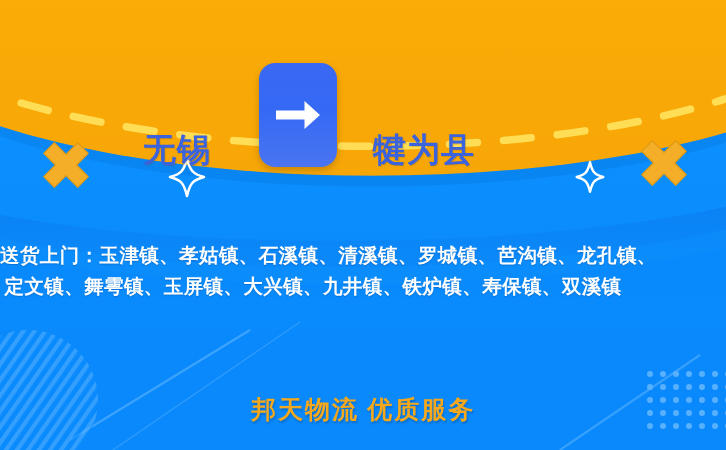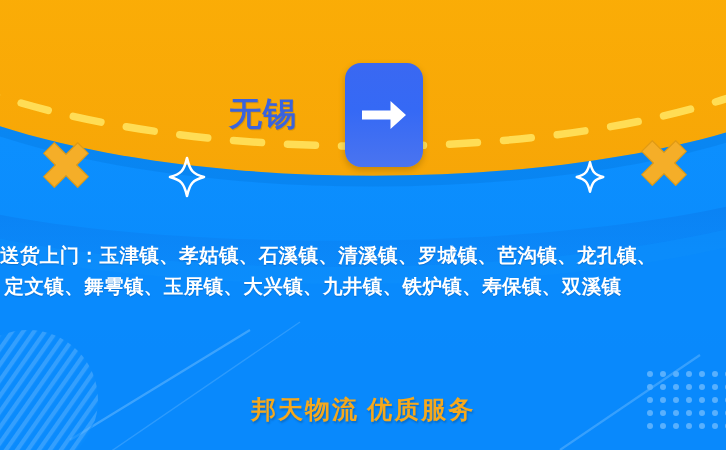--- a/index.html
+++ b/index.html
@@ -27,21 +27,21 @@
   .layer svg { display: block; width: 726px; height: 450px; }
 
   
   .header-row {
     position: absolute;
     left: 0;
     top: 62px;
     width: 606px;
     height: 105px;
     display: flex;
-    align-items: center;
+    align-items: flex-end;
     justify-content: center;
     z-index: 6;
     pointer-events: none;
   }
   .city {
     font-family: "Liberation Serif", "DejaVu Serif", serif;
     font-weight: bold;
     font-size: 33px;
     letter-spacing: 1px;
     color: #3a63dd;
@@ -226,20 +226,21 @@
     <div class="city origin">无锡</div>
 
     <div class="arrow-btn">
       <span>
         <svg width="52" height="40" viewBox="0 0 52 40" xmlns="http://www.w3.org/2000/svg">
           <path d="M4 15.5 H32.5 V6 L48 20 L32.5 34 V24.5 H4 Z" fill="#ffffff"></path>
         </svg>
       </span>
     </div>
 
+    <div class="city dest">犍为县</div>
   </div>
 
   <div class="delivery">
     <span class="line">送货上门：玉津镇、孝姑镇、石溪镇、清溪镇、罗城镇、芭沟镇、龙孔镇、</span>
     <span class="line">定文镇、舞雩镇、玉屏镇、大兴镇、九井镇、铁炉镇、寿保镇、双溪镇</span>
   </div>
 
   <div class="slogan">邦天物流 优质服务</div>
 
 </div>

